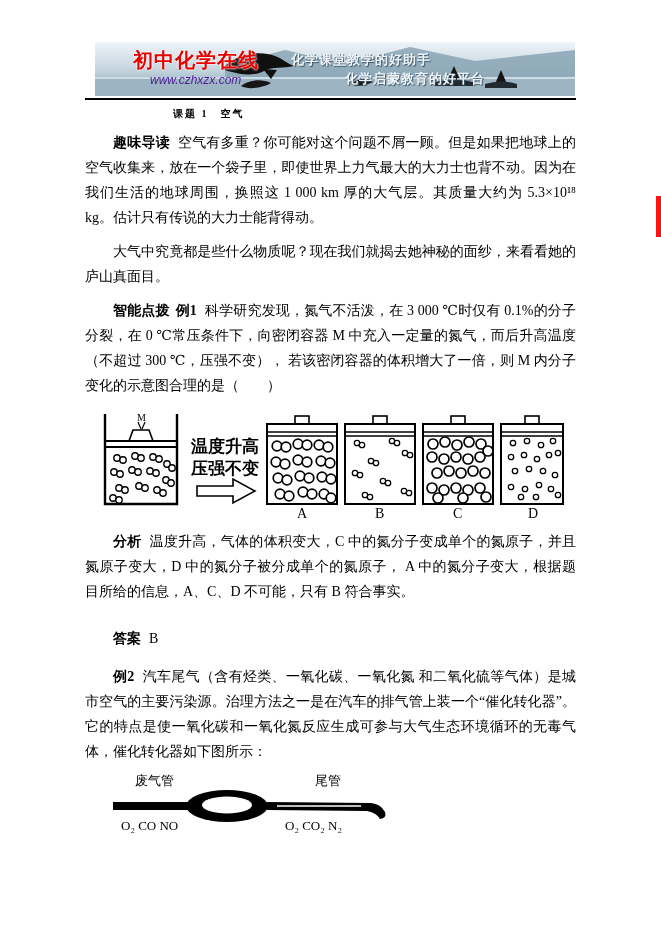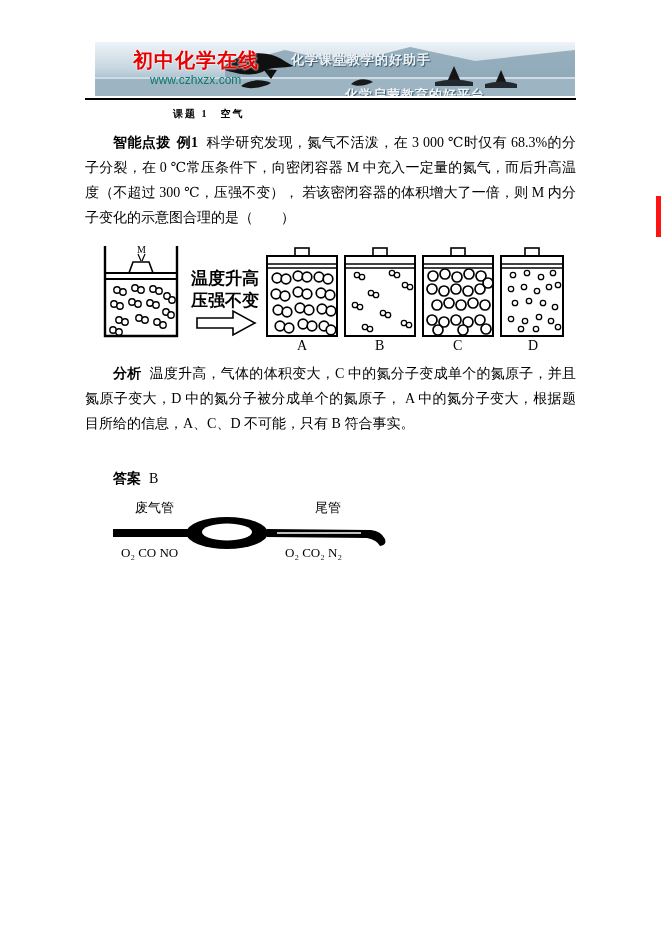--- a/index.html
+++ b/index.html
@@ -8,24 +8,24 @@
     position:relative; width:661px; height:935px; background:#ffffff;
     overflow:hidden; color:#000;
     font-family:"Liberation Serif","DejaVu Serif",serif;
   }
   .content { position:absolute; left:85px; top:42px; width:491px; }
   
   .banner { position:relative; margin-left:10px; width:480px; height:54px; overflow:hidden; }
   .banner .overlay { position:absolute; white-space:nowrap; font-family:"Liberation Sans","DejaVu Sans",sans-serif; }
   .site-name { left:38px; top:5px; font-size:20px; font-weight:bold; color:#e60000;
                text-shadow:0 0 2px #ffffff,0 0 2px #ffffff; letter-spacing:1px; }
-  .site-url  { left:55px; top:31px; font-size:12px; color:#0f766e; }
+  .site-url  { left:55px; top:31px; font-size:12px; color:#4c1d95; font-style:italic; }
   .slogan    { color:#eef4f8; font-weight:bold; font-size:13px; text-shadow:1px 1px 1px #3c5666; letter-spacing:1px; }
   .slogan-1  { left:196px; top:9px; }
-  .slogan-2  { left:250px; top:44px; }
+  .slogan-2  { left:250px; top:28px; }
   .rule { width:491px; border-top:2px solid #000; margin-top:2px; }
   
   .title { font-size:10px; font-weight:bold; margin:7px 0 0 88px; letter-spacing:2px; }
   .para { font-size:14px; line-height:25px; text-indent:2em; margin-top:9px; text-align:justify; }
   .para b { margin-right:8px; }
   .para .lbl2 { margin-right:6px; }
   
   .figure1 { margin:12px 0 0 10px; }
   .figure2 { margin:8px 0 0 24px; }
   svg { display:block; }
@@ -67,22 +67,24 @@
       </svg>
       <div class="overlay site-name">初中化学在线</div>
       <div class="overlay site-url">www.czhxzx.com</div>
       <div class="overlay slogan slogan-1">化学课堂教学的好助手</div>
       <div class="overlay slogan slogan-2">化学启蒙教育的好平台</div>
     </div>
     <div class="rule"></div>
 
     <div class="title">课题 1　空气</div>
 
-
-    <p class="para"><b class="lbl2">智能点拨</b><b>例1</b><span>科学研究发现，氮气不活泼，在 3 000 ℃时仅有 68.3%的分子分裂，在 0 ℃常压条件下，向密闭容器 M 中充入一定量的氮气，而后升高温度（不超过 300 ℃，压强不变）， 若该密闭容器的体积增大了一倍，则 M 内分子变化的示意图合理的是（　　）</span></p>
+    <p class="para"><b>趣味导读</b><span>空气有多重？你可能对这个问题不屑一顾。但是如果把地球上的空气收集来，放在一个袋子里，即使世界上力气最大的大力士也背不动。因为在我们生活的地球周围，换照这 1 000 km 厚的大气层。其质量大约为 5.3×10¹⁸ kg。估计只有传说的大力士能背得动。</span></p>
+    <p class="para"><span>大气中究竟都是些什么物质呢？现在我们就揭去她神秘的面纱，来看看她的庐山真面目。</span></p>
+
+    <p class="para"><b class="lbl2">智能点拨</b><b>例1</b><span>科学研究发现，氮气不活泼，在 3 000 ℃时仅有 0.1%的分子分裂，在 0 ℃常压条件下，向密闭容器 M 中充入一定量的氮气，而后升高温度（不超过 300 ℃，压强不变）， 若该密闭容器的体积增大了一倍，则 M 内分子变化的示意图合理的是（　　）</span></p>
 
     <div class="figure1">
       <svg width="470" height="110" viewBox="0 0 470 110">
 
         <g stroke="#000" fill="none" stroke-width="2.4">
           <path d="M10,4 L10,94 L82,94 L82,4"></path>
           <line x1="10" y1="31" x2="82" y2="31" stroke-width="2"></line>
           <line x1="10" y1="37" x2="82" y2="37" stroke-width="2"></line>
           <polygon points="38,20 54,20 58,31 34,31" stroke-width="1.6"></polygon>
           <line x1="43" y1="12" x2="46" y2="19" stroke-width="1.2"></line>
@@ -251,23 +253,24 @@
             <circle cx="20" cy="87" r="2.7"></circle>
               <circle cx="35" cy="87" r="2.7"></circle>
           </g>
           <text x="27" y="108" class="opt-text">D</text>
         </g>
       </svg>
     </div>
 
     <p class="para"><b>分析</b><span>温度升高，气体的体积变大，C 中的氮分子变成单个的氮原子，并且氮原子变大，D 中的氮分子被分成单个的氮原子， A 中的氮分子变大，根据题目所给的信息，A、C、D 不可能，只有 B 符合事实。</span></p>
 
-    <p class="para" style="margin-top:30px;"><b>答案</b><span>B</span></p>
-
-
+    <p class="para" style="margin-top:22px;"><b>答案</b><span>B</span></p>
+
+
+    <p class="para" style="margin-top:13px;"><b>例2</b><span>汽车尾气（含有烃类、一氧化碳、一氧化氮 和二氧化硫等气体）是城市空气的主要污染源。治理方法之一是在汽车的排气管上装一个“催化转化器”。它的特点是使一氧化碳和一氧化氮反应生成可参与大气生态环境循环的无毒气体，催化转化器如下图所示：</span></p>
 
     <div class="figure2">
       <svg width="310" height="64" viewBox="0 0 310 64">
         <text x="26" y="13" class="pipe-label">废气管</text>
         <text x="206" y="13" class="pipe-label">尾管</text>
         <rect x="4" y="30" width="76" height="8" fill="#000"></rect>
         <ellipse cx="118" cy="34" rx="41" ry="16" fill="#000"></ellipse>
         <ellipse cx="118" cy="33" rx="25" ry="8.5" fill="#fff"></ellipse>
         <path d="M158,30 L262,31 Q272,32 276,40 Q278,46 271,47 Q268,41 258,39 L158,38 Z" fill="#000"></path>
         <line x1="168" y1="34" x2="252" y2="34" stroke="#fff" stroke-width="1.4"></line>

